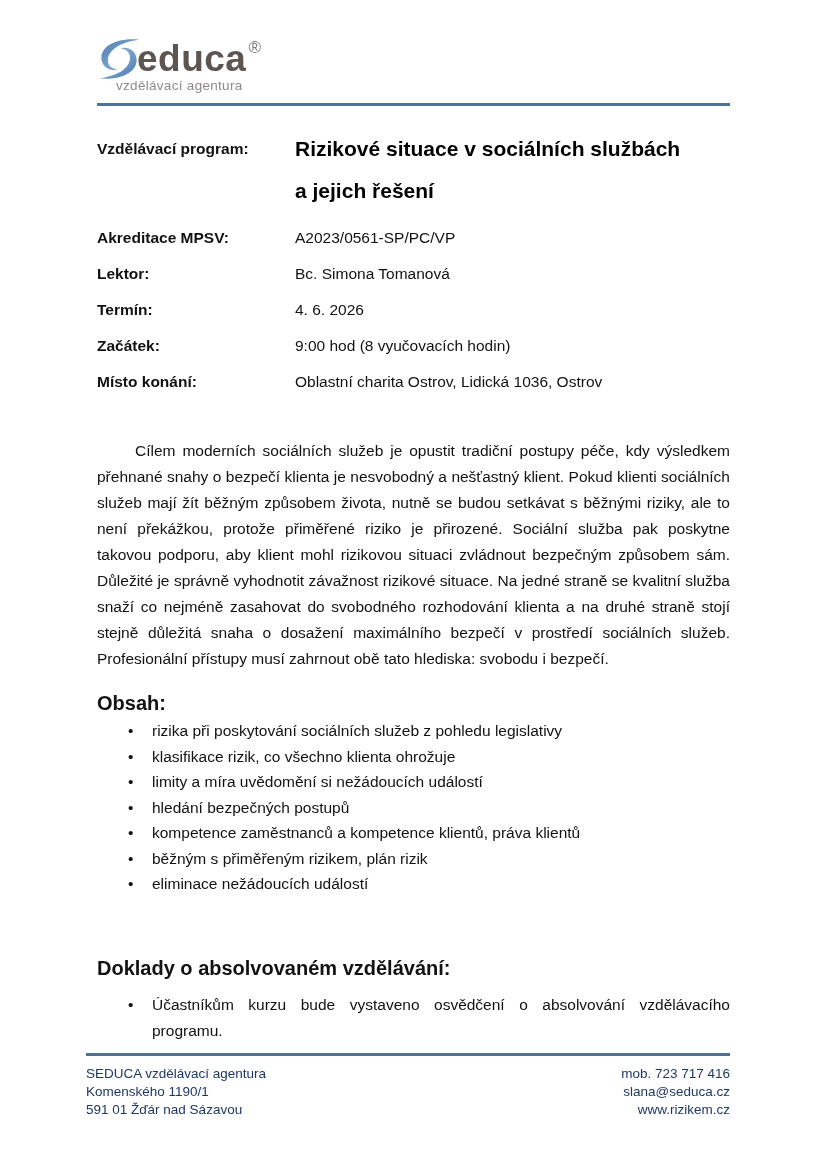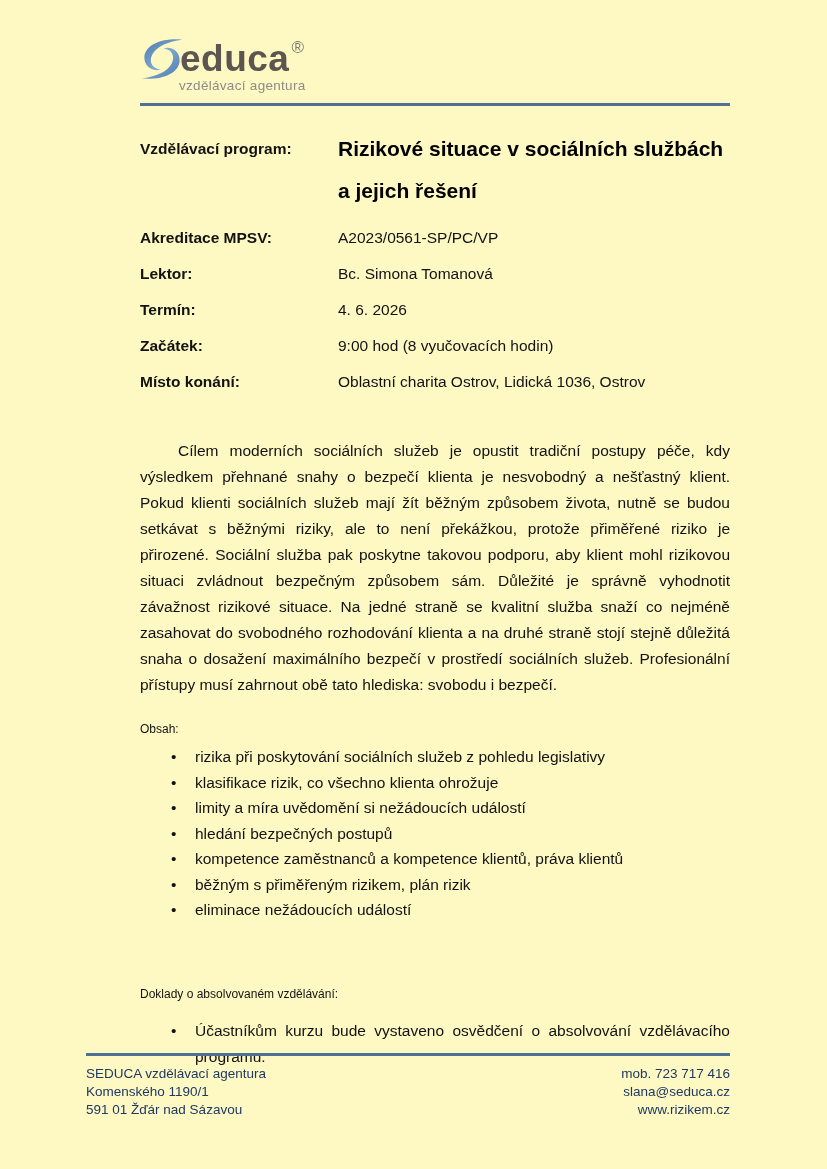--- a/index.html
+++ b/index.html
@@ -1,42 +1,41 @@
 <!DOCTYPE html>
 <html lang="cs"><head>
 <meta charset="utf-8">
 <style>
   * { margin:0; padding:0; box-sizing:border-box; }
   html,body { background:#e9e9e9; }
   .page {
     position:relative;
     width:827px; height:1169px;
     margin:0 auto;
-    background:#fef9c3;
+    background:#ffffff;
     font-family:"Liberation Sans", sans-serif;
     color:#121212;
     overflow:hidden;
-    padding-left:43px;
   }
   .content { padding:0 97px; }
 
   
   .logo-block { margin:36px 0 0 97px; }
   .logo-row { display:flex; align-items:flex-start; }
   .logo-swoosh { width:44px; height:46px; margin-right:-4px; }
   .brand-text {
     font-size:37px; font-weight:700; color:#5d5550;
     letter-spacing:0.5px; line-height:46px;
   }
   .brand-reg {
     font-size:17px; color:#7c7874; font-weight:400;
     position:relative; top:2px; margin-left:2px;
   }
   .logo-tagline {
-    font-size:13.5px; color:#8e8b89; margin:-4px 0 0 39px;
+    font-size:13.5px; color:#8e8b89; margin:-4px 0 0 19px;
     letter-spacing:0.3px;
   }
 
   .rule { height:3px; background:#4f7195; }
   .header-rule { margin:10px 97px 0 97px; }
 
   
   .info { margin-top:22px; }
   .info-row { display:flex; margin-top:14px;justify-content:space-between; }
   .info-row.first { margin-top:0; }
@@ -51,21 +50,21 @@
   }
 
   
   .intro {
     margin-top:46px;
     font-size:15.5px; line-height:26px;
     text-align:justify; text-indent:38px;
   }
   .section-heading {
     margin-top:20px;
-    font-size:12px; font-weight:400; line-height:22px;
+    font-size:20px; font-weight:700; line-height:22px;
   }
   ul.bullets { list-style:none; margin-top:4px; }
   ul.bullets li {
     position:relative; padding-left:55px;
     font-size:15.5px; line-height:25.5px;
   }
   ul.bullets li::before {
     content:"•"; position:absolute; left:31px; top:0;
     font-size:15.5px;
   }

